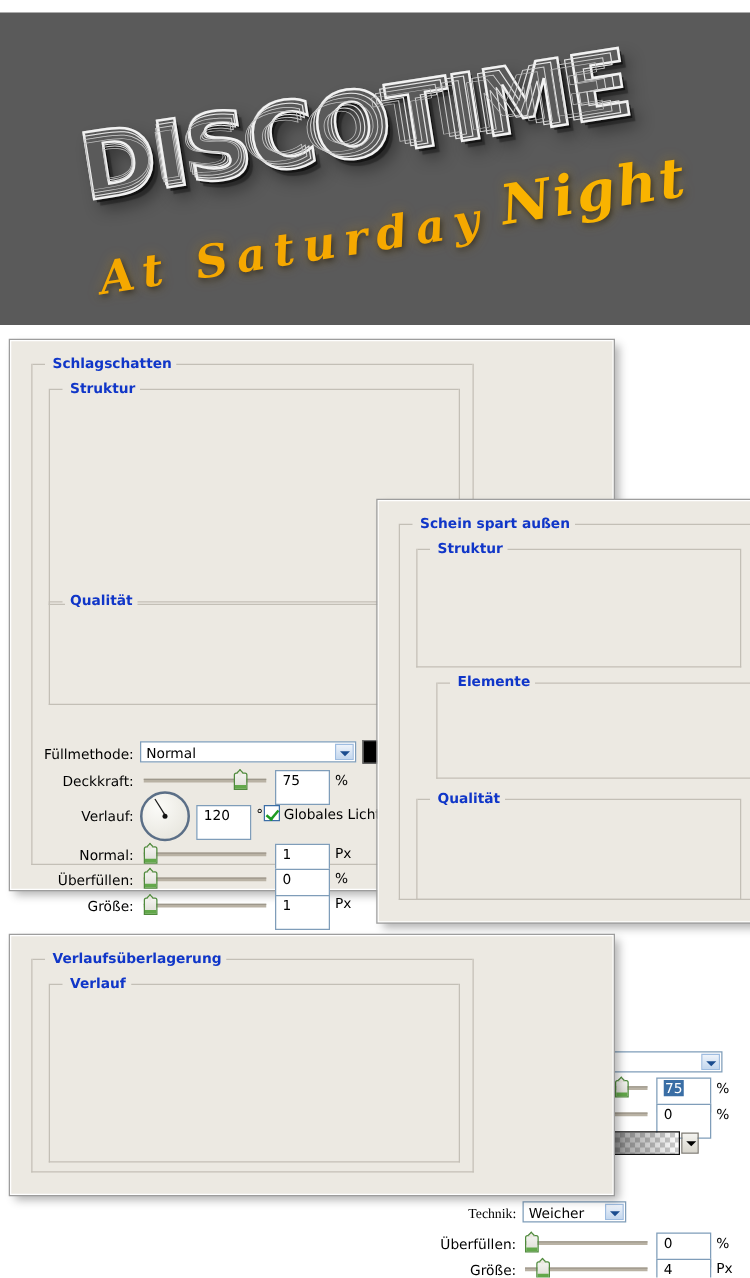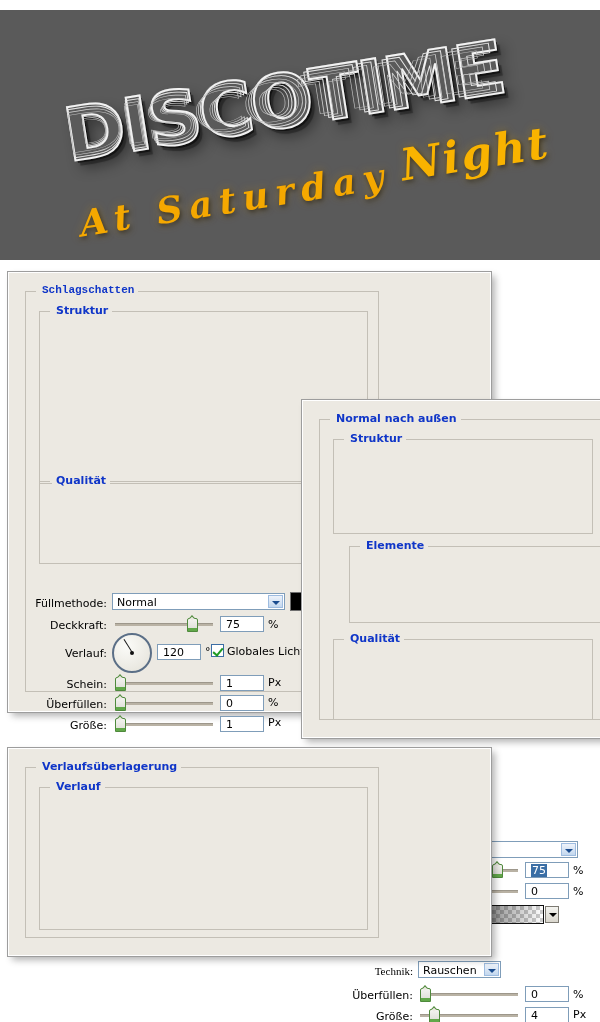--- a/index.html
+++ b/index.html
@@ -107,21 +107,21 @@
     background:linear-gradient(#eef3fa,#c3d7ee);
     border:1px solid #9ebce0;box-sizing:border-box;
   }
   .combo .arrow:after{
     content:"";position:absolute;left:3px;top:5px;
     border-left:4px solid transparent;border-right:4px solid transparent;
     border-top:4px solid #1a4c8f;
   }
 
   
-  .fld{position:absolute;background:#fff;border:1px solid #7f9db9;height:16px;box-sizing:border-box;}
+  .fld{position:absolute;background:#fff;border:1px solid #7f9db9;height:28px;box-sizing:border-box;}
   .fld .v{position:absolute;left:5px;top:1px;font-size:11px;}
   .fld.sel .v{background:#3a6ea5;color:#fff;padding:0 1px;}
 
   
   .sld{position:absolute;height:12px;}
   .sld .track{position:absolute;left:0;right:0;top:5px;height:2px;background:#b9b2a4;border-top:1px solid #9d978b;}
   .sld .thumb{
     position:absolute;top:0;width:9px;height:12px;
     background:linear-gradient(#f3f3ef,#dcdcd4);
     border:1px solid #4f8a3c;
@@ -191,21 +191,21 @@
     <span class="inner2">DISCOTIME</span>
     <span class="inner3">DISCOTIME</span>
   </div>
   <div class="saturday">At Saturday</div>
   <div class="night">Night</div>
 </div>
 
 <div class="dlg" id="dlg1" style="left:8px;top:272px;width:481px;height:438px;">
   <div class="dlg-body">
 
-    <div class="grp" style="left:16px;top:18px;width:352px;height:400px;font-family:Liberation Mono, monospace;">
+    <div class="grp" style="left:16px;top:18px;width:352px;height:400px;">
       <div class="bar-l"></div>
         <div class="bar-r" style="width:240px;"></div>
       <div class="grp-title">Schlagschatten</div>
     </div>
 
     <div class="grp" style="left:30px;top:38px;width:327px;height:172px;">
       <div class="bar-l"></div>
         <div class="bar-r" style="width:270px;"></div>
       <div class="grp-title">Struktur</div>
     </div>
@@ -234,21 +234,21 @@
     </div>
     <div class="fld" style="left:148px;top:371px;width:44px;padding-left:24px;">
       <span class="v">120</span>
     </div>
     <div class="lbl" style="left:196px;top:372px;width:10px;text-align:left;">°</div>
     <div class="cbx on" style="left:202px;top:371px;"></div>
     <div class="cbx-lbl" style="left:218px;top:372px;
                 background:linear-gradient(to right,#000 0,#000 70px,#b8b5ae 92px,#dedbd4 106px);
                 -webkit-background-clip:text;background-clip:text;color:transparent;">Globales Licht verwenden</div>
 
-    <div class="lbl" style="left:8px;top:405px;width:90px;">Schein:</div>
+    <div class="lbl" style="left:8px;top:405px;width:90px;">Normal:</div>
     <div class="sld" style="left:106px;top:404px;width:98px;">
       <div class="track"></div>
         <div class="thumb" style="left:0px;"></div>
     </div>
     <div class="fld" style="left:211px;top:402px;width:44px;">
       <span class="v">1</span>
     </div>
     <div class="lbl" style="left:259px;top:403px;width:16px;text-align:left;">Px</div>
 
     <div class="lbl" style="left:8px;top:425px;width:90px;">Überfüllen:</div>
@@ -305,21 +305,21 @@
     <div class="cbx-lbl dis" style="left:412px;top:367px;">Vorschau</div>
   </div>
 </div>
 
 <div class="dlg" id="dlg2" style="left:302px;top:400px;width:310px;height:336px;">
   <div class="dlg-body">
 
     <div class="grp" style="left:16px;top:18px;width:282px;height:300px;">
       <div class="bar-l"></div>
         <div class="bar-r" style="width:160px;"></div>
-      <div class="grp-title">Normal nach außen</div>
+      <div class="grp-title">Schein spart außen</div>
     </div>
 
     <div class="grp" style="left:30px;top:38px;width:258px;height:94px;">
       <div class="bar-l"></div>
         <div class="bar-r" style="width:202px;"></div>
       <div class="grp-title">Struktur</div>
     </div>
 
     <div class="lbl" style="left:6px;top:444px;width:104px;">Füllmethode:</div>
     <div class="combo" style="left:115px;top:440px;width:160px;">
@@ -357,21 +357,21 @@
     <div class="gbar-arrow" style="left:242px;top:505px;"></div>
 
     <div class="grp" style="left:46px;top:145px;width:258px;height:76px;">
       <div class="bar-l"></div>
         <div class="bar-r" style="width:208px;"></div>
       <div class="grp-title">Elemente</div>
     </div>
 
     <div class="lbl" style="left:6px;top:564px;width:104px;font-family:Liberation Serif, serif;">Technik:</div>
     <div class="combo" style="left:115px;top:560px;width:83px;">
-      <span class="txt">Rauschen</span>
+      <span class="txt">Weicher</span>
       <span class="arrow"></span>
     </div>
 
     <div class="lbl" style="left:6px;top:588px;width:104px;">Überfüllen:</div>
     <div class="sld" style="left:117px;top:587px;width:98px;">
       <div class="track"></div>
         <div class="thumb" style="left:0px;"></div>
     </div>
     <div class="fld" style="left:222px;top:585px;width:44px;">
       <span class="v">0</span>

